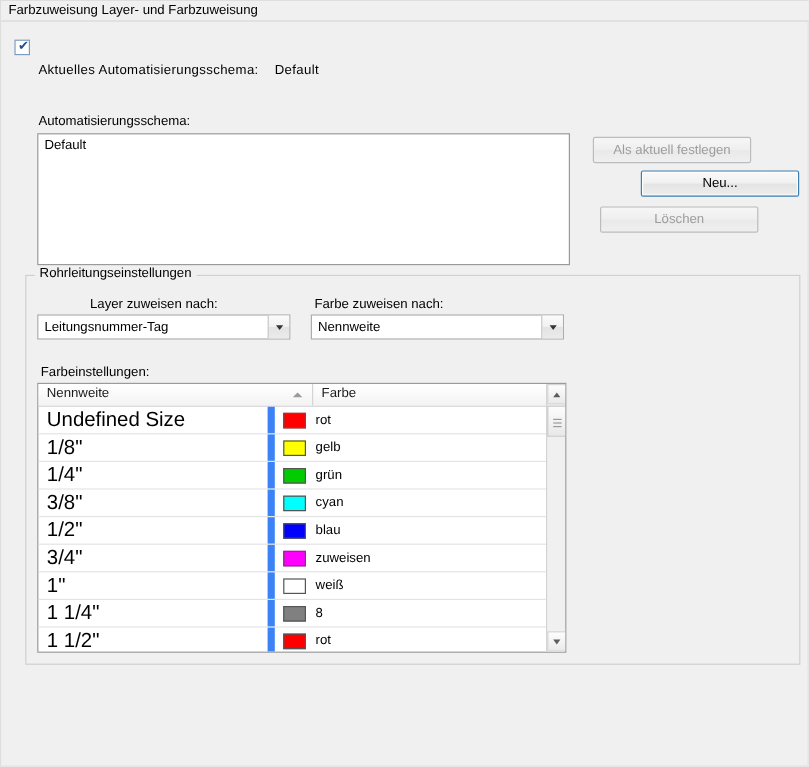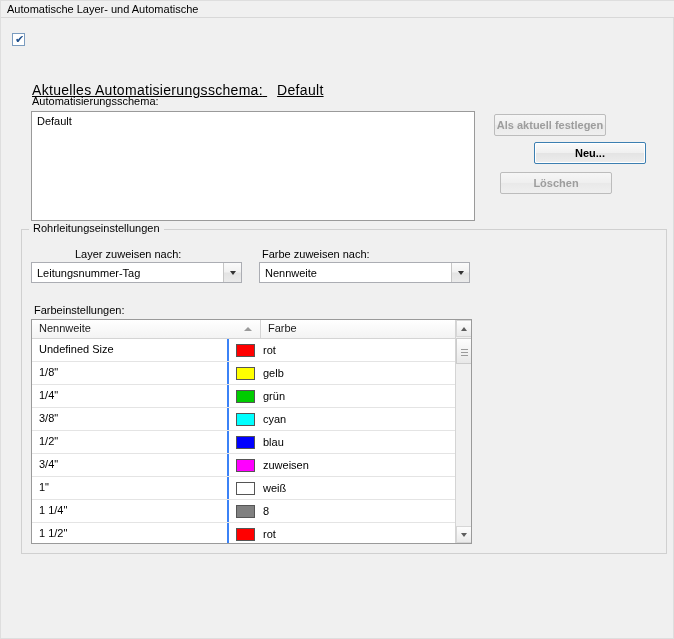--- a/index.html
+++ b/index.html
@@ -68,24 +68,23 @@
   }
   .chk-label {
     font-size: 11px;
     letter-spacing: 0.3px;
   }
 
   
   .cur-line {
     position: absolute;
     left: 31px;
-    top: 81px;
-    font-size: 14px;
+    top: 52px;
+    font-size: 11px;
     letter-spacing: 0.3px;
-    text-decoration: underline;
   }
   .cur-line .val {
     margin-left: 10px;
   }
 
   .lbl-scheme {
     position: absolute;
     left: 31px;
     top: 94px;
     font-size: 11px;
@@ -103,32 +102,31 @@
     box-sizing: border-box;
   }
   .listbox .item {
     padding: 3px 5px;
     font-size: 11px;
   }
 
   
   .btn {
     position: absolute;
-    width: 112px;
+    width: 132px;
     height: 22px;
     font-size: 11px;
     border: 1px solid #a0a0a0;
     border-radius: 2px;
     background: linear-gradient(to bottom, #fafafa 0%, #f0f0f0 48%, #e4e4e4 52%, #ededed 100%);
     color: #000;
     display: flex;
     align-items: center;
     justify-content: center;
     box-sizing: border-box;
-    font-weight: bold;
   }
   .btn.disabled {
     color: #9d9d9d;
     border-color: #bcbcbc;
     background: linear-gradient(to bottom, #f6f6f6 0%, #efefef 48%, #e9e9e9 52%, #efefef 100%);
   }
   .btn.primary {
     border: 1px solid #3c7fb1;
     box-shadow: 0 0 0 1px #ffffff inset;
     margin-left: 40px;
@@ -257,22 +255,22 @@
   .trow {
     display: flex;
     height: 22px;
     border-bottom: 1px solid #e4e4e4;
     align-items: center;
   }
   .td1 {
     width: 197px;
     box-sizing: border-box;
     padding-left: 7px;
-    font-size: 11px;
-    border-right: 2px solid #3b82f6;
+    font-size: 17px;
+    border-right: 6px solid #3b82f6;
     height: 22px;
     line-height: 21px;
   }
   .td2 {
     width: 196px;
     box-sizing: border-box;
     padding-left: 7px;
     font-size: 11px;
     display: flex;
     align-items: center;
@@ -350,21 +348,21 @@
     width: 7px;
     border-top: 1px solid #9a9a9a;
   }
 </style>
 </head>
 <body>
 
 <div class="page">
 
   <div class="title-bar">
-    <span class="txt">Automatische Layer- und Automatische</span>
+    <span class="txt">Farbzuweisung Layer- und Farbzuweisung</span>
   </div>
 
   <div class="chk-row">
     <span class="chk-box">
       <span class="tick">✔</span>
     </span>
   </div>
 
   <div class="cur-line">
     <span>Aktuelles Automatisierungsschema:</span>

